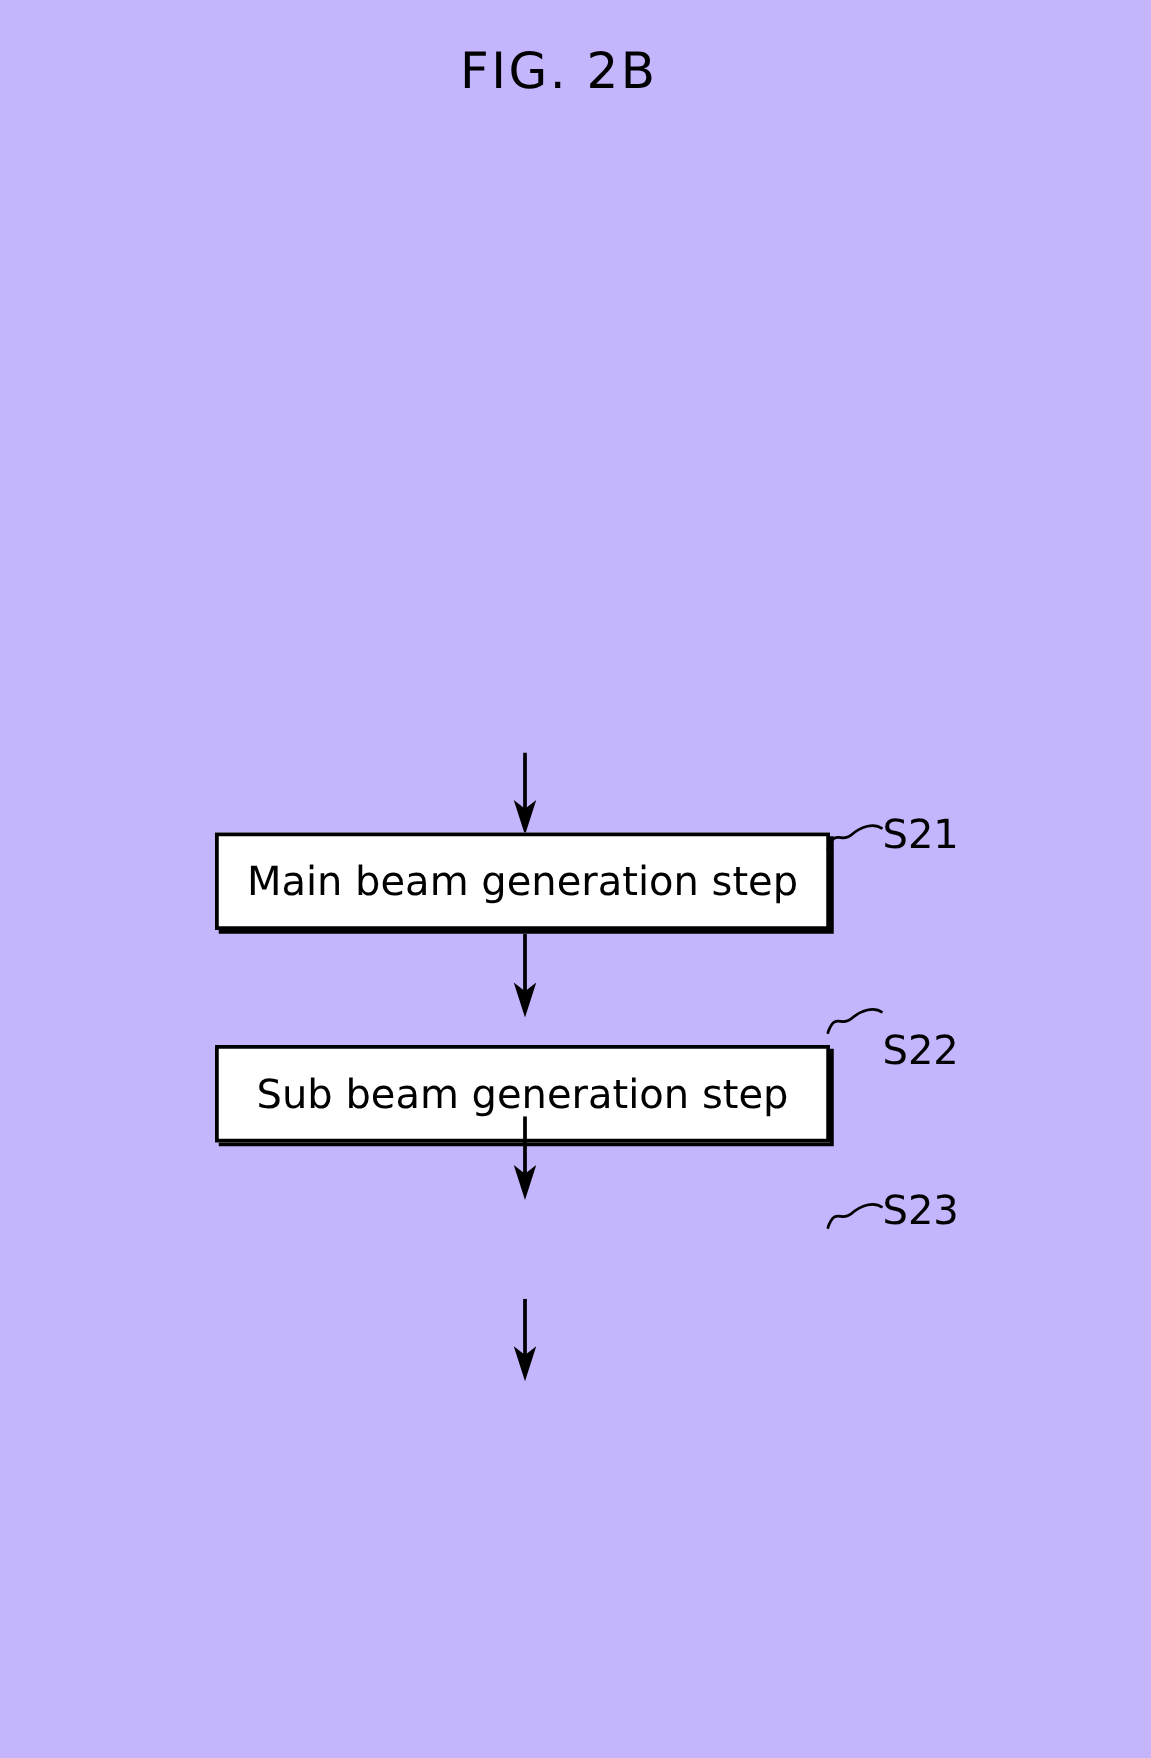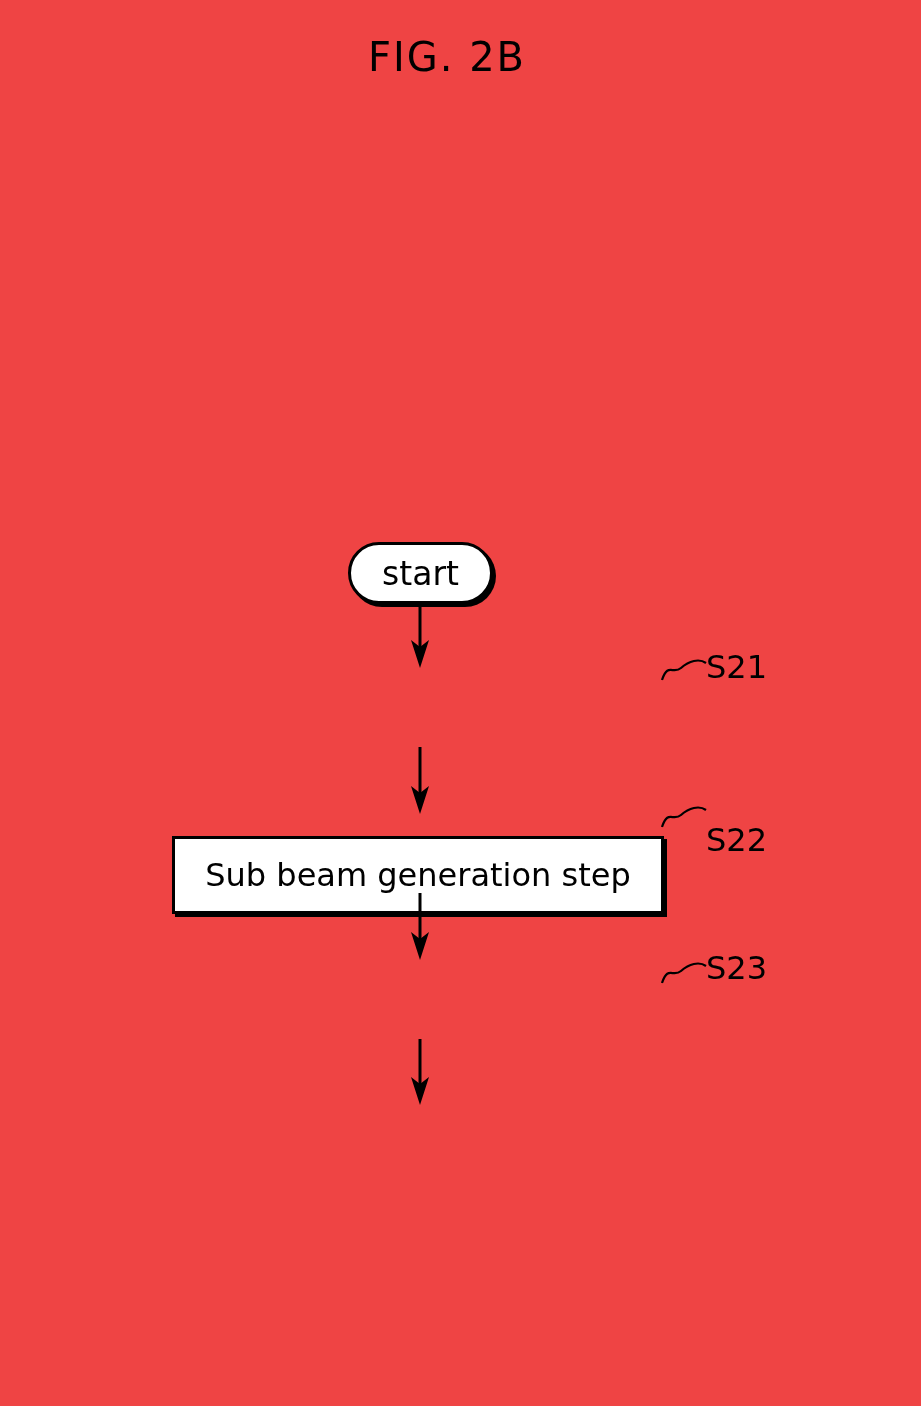--- a/index.html
+++ b/index.html
@@ -3,21 +3,21 @@
 <meta charset="utf-8">
 <style>
   * { margin: 0; padding: 0; box-sizing: border-box; }
   html, body { background: #ffffff; }
   body { font-family: "DejaVu Sans", "Liberation Sans", sans-serif; color: #000; }
 
   .page {
     position: relative;
     width: 921px;
     height: 1406px;
-    background: #ef4444;
+    background: #c4b5fd;
     overflow: hidden;
   }
 
   .fig-title {
     position: absolute;
     top: 34px;
     left: 447px;
     transform: translateX(-50%);
     font-size: 40px;
     letter-spacing: 2px;
@@ -85,31 +85,31 @@
   .leader-2 { left: 661px; top: 801px; }
   .leader-3 { left: 661px; top: 957px; }
 </style>
 </head>
 <body>
 
 <div class="page">
 
   <div class="fig-title">FIG. 2B</div>
 
-  <div class="terminal start">
-    <span>start</span>
-  </div>
 
   <div class="flow-arrow arrow-1">
     <svg viewBox="0 0 24 66">
       <line x1="12" y1="0" x2="12" y2="46" stroke="#000" stroke-width="3"></line>
       <polygon points="3,38 12,66 21,38 12,45" fill="#000"></polygon>
     </svg>
   </div>
 
+  <div class="process-box box-1">
+    <span>Main beam generation step</span>
+  </div>
   <div class="leader leader-1">
     <svg viewBox="0 0 46 28">
       <path d="M1,26 C7,8 12,21 20,14 C28,7 38,4 45,9" fill="none" stroke="#000" stroke-width="2.2"></path>
     </svg>
   </div>
   <div class="step-ref ref-1">S21</div>
 
   <div class="flow-arrow arrow-2">
     <svg viewBox="0 0 24 67">
       <line x1="12" y1="0" x2="12" y2="47" stroke="#000" stroke-width="3"></line>

